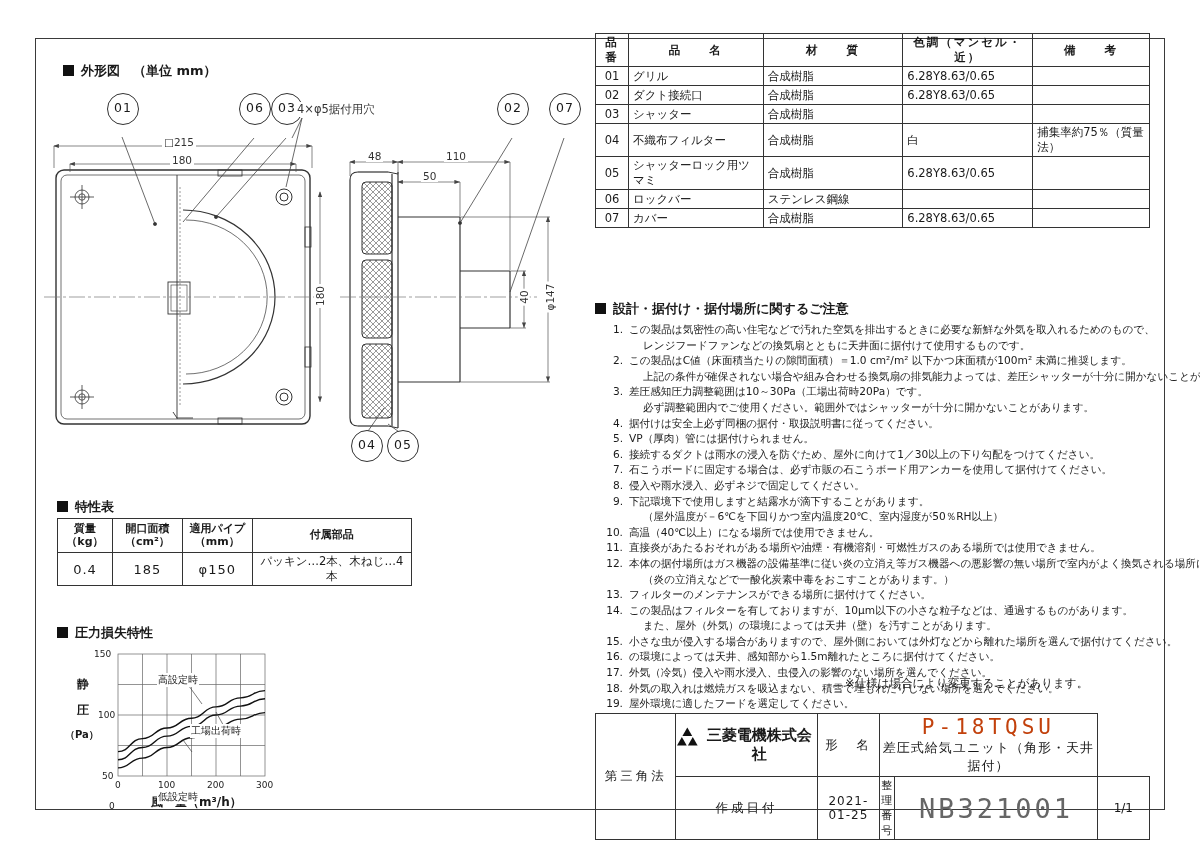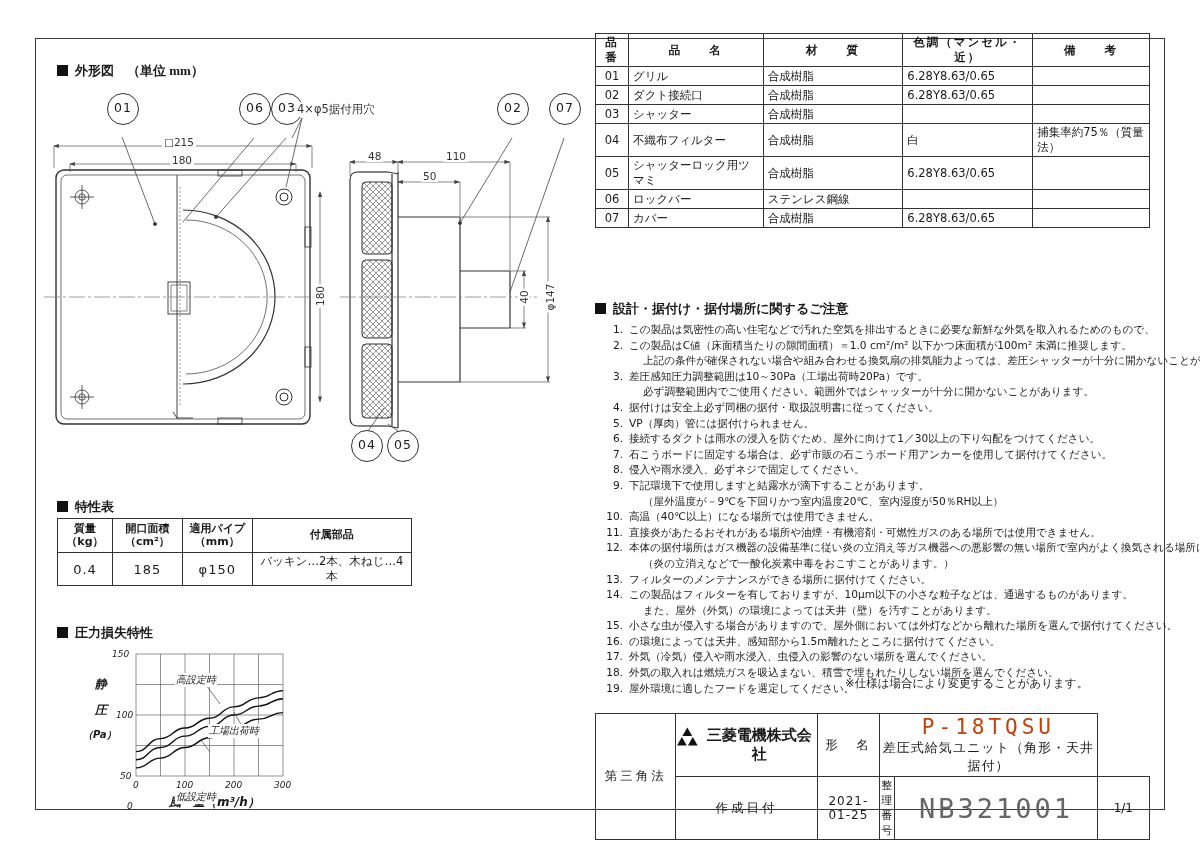--- a/index.html
+++ b/index.html
@@ -67,21 +67,21 @@
            background:#fff;font-size:12.5px;text-align:center;line-height:28px;letter-spacing:1px;}
   .dimtxt{position:absolute;font-size:10.5px;color:#333;white-space:nowrap;background:#fff;padding:0 2px;}
   .dimtxt.vert{transform:rotate(-90deg);transform-origin:center;}
 </style>
 </head>
 <body>
 
 <div id="sheet">
   <div class="frame"></div>
 
-  <div class="sec-head" style="left:57px;top:62px;font-family:Liberation Serif, serif;">
+  <div class="sec-head" style="left:63px;top:62px;">
     <span class="sq"></span><span>外形図　（単位 mm）</span>
   </div>
 
   <div id="draw">
     <svg width="548" height="430" viewBox="0 0 548 430">
       <defs>
         <pattern id="mesh" width="6" height="6" patternUnits="userSpaceOnUse">
           <path d="M0,3 L3,0 L6,3 L3,6 Z" fill="none" stroke="#555" stroke-width="0.6"></path>
         </pattern>
         <marker id="ar" markerWidth="9" markerHeight="9" refX="8" refY="3" orient="auto">
@@ -249,21 +249,21 @@
       <td class="val">185</td>
       <td class="val">φ150</td>
       <td class="val" style="font-size:11.5px;letter-spacing:0;">パッキン…2本、木ねじ…4本</td>
     </tr>
   </tbody>
     </table>
 
   <div class="sec-head" style="left:57px;top:624px;">
     <span class="sq"></span><span>圧力損失特性</span>
   </div>
-  <div id="chartwrap" style="left:58px;top:640px;width:300px;height:175px;font-style:italic;">
+  <div id="chartwrap" style="left:40px;top:640px;width:300px;height:175px;">
     <svg id="chartsvg" width="300" height="175" viewBox="0 0 300 175">
 
       <g stroke="#666" stroke-width="0.7" fill="none">
         <rect x="78" y="14" width="147" height="122"></rect>
         <line x1="102.5" y1="14" x2="102.5" y2="136"></line>
         <line x1="127" y1="14" x2="127" y2="136"></line>
         <line x1="151.5" y1="14" x2="151.5" y2="136"></line>
         <line x1="176" y1="14" x2="176" y2="136"></line>
         <line x1="200.5" y1="14" x2="200.5" y2="136"></line>
         <line x1="78" y1="44.5" x2="225" y2="44.5"></line>
@@ -359,31 +359,32 @@
           <td class="c4"></td>
         </tr>
       </tbody>
   </table>
 
   <div class="sec-head" style="left:595px;top:300px;">
     <span class="sq"></span><span>設計・据付け・据付場所に関するご注意</span>
   </div>
   <div id="notes" style="top:322px;">
       <div class="note"><span class="num">1.</span><span>この製品は気密性の高い住宅などで汚れた空気を排出するときに必要な新鮮な外気を取入れるためのもので、</span></div>
+      <div class="note sub"><span class="num"></span><span>レンジフードファンなどの換気扇とともに天井面に据付けて使用するものです。</span></div>
       <div class="note"><span class="num">2.</span><span>この製品はC値（床面積当たりの隙間面積）＝1.0 cm²/m² 以下かつ床面積が100m² 未満に推奨します。</span></div>
       <div class="note sub"><span class="num"></span><span>上記の条件が確保されない場合や組み合わせる換気扇の排気能力よっては、差圧シャッターが十分に開かないことがあります。</span></div>
       <div class="note"><span class="num">3.</span><span>差圧感知圧力調整範囲は10～30Pa（工場出荷時20Pa）です。</span></div>
       <div class="note sub"><span class="num"></span><span>必ず調整範囲内でご使用ください。範囲外ではシャッターが十分に開かないことがあります。</span></div>
       <div class="note"><span class="num">4.</span><span>据付けは安全上必ず同梱の据付・取扱説明書に従ってください。</span></div>
       <div class="note"><span class="num">5.</span><span>VP（厚肉）管には据付けられません。</span></div>
       <div class="note"><span class="num">6.</span><span>接続するダクトは雨水の浸入を防ぐため、屋外に向けて1／30以上の下り勾配をつけてください。</span></div>
       <div class="note"><span class="num">7.</span><span>石こうボードに固定する場合は、必ず市販の石こうボード用アンカーを使用して据付けてください。</span></div>
       <div class="note"><span class="num">8.</span><span>侵入や雨水浸入、必ずネジで固定してください。</span></div>
       <div class="note"><span class="num">9.</span><span>下記環境下で使用しますと結露水が滴下することがあります。</span></div>
-      <div class="note sub"><span class="num"></span><span>（屋外温度が－9℃を下回りかつ室内温度20℃、室内湿度が50％RH以上）</span></div>
+      <div class="note sub"><span class="num"></span><span>（屋外温度が－6℃を下回りかつ室内温度20℃、室内湿度が50％RH以上）</span></div>
       <div class="note"><span class="num">10.</span><span>高温（40℃以上）になる場所では使用できません。</span></div>
       <div class="note"><span class="num">11.</span><span>直接炎があたるおそれがある場所や油煙・有機溶剤・可燃性ガスのある場所では使用できません。</span></div>
       <div class="note"><span class="num">12.</span><span>本体の据付場所はガス機器の設備基準に従い炎の立消え等ガス機器への悪影響の無い場所で室内がよく換気される場所に据付けてください。</span></div>
       <div class="note sub"><span class="num"></span><span>（炎の立消えなどで一酸化炭素中毒をおこすことがあります。）</span></div>
       <div class="note"><span class="num">13.</span><span>フィルターのメンテナンスができる場所に据付けてください。</span></div>
       <div class="note"><span class="num">14.</span><span>この製品はフィルターを有しておりますが、10μm以下の小さな粒子などは、通過するものがあります。</span></div>
       <div class="note sub"><span class="num"></span><span>また、屋外（外気）の環境によっては天井（壁）を汚すことがあります。</span></div>
       <div class="note"><span class="num">15.</span><span>小さな虫が侵入する場合がありますので、屋外側においては外灯などから離れた場所を選んで据付けてください。</span></div>
       <div class="note"><span class="num">16.</span><span>の環境によっては天井、感知部から1.5m離れたところに据付けてください。</span></div>
       <div class="note"><span class="num">17.</span><span>外気（冷気）侵入や雨水浸入、虫侵入の影響のない場所を選んでください。</span></div>

